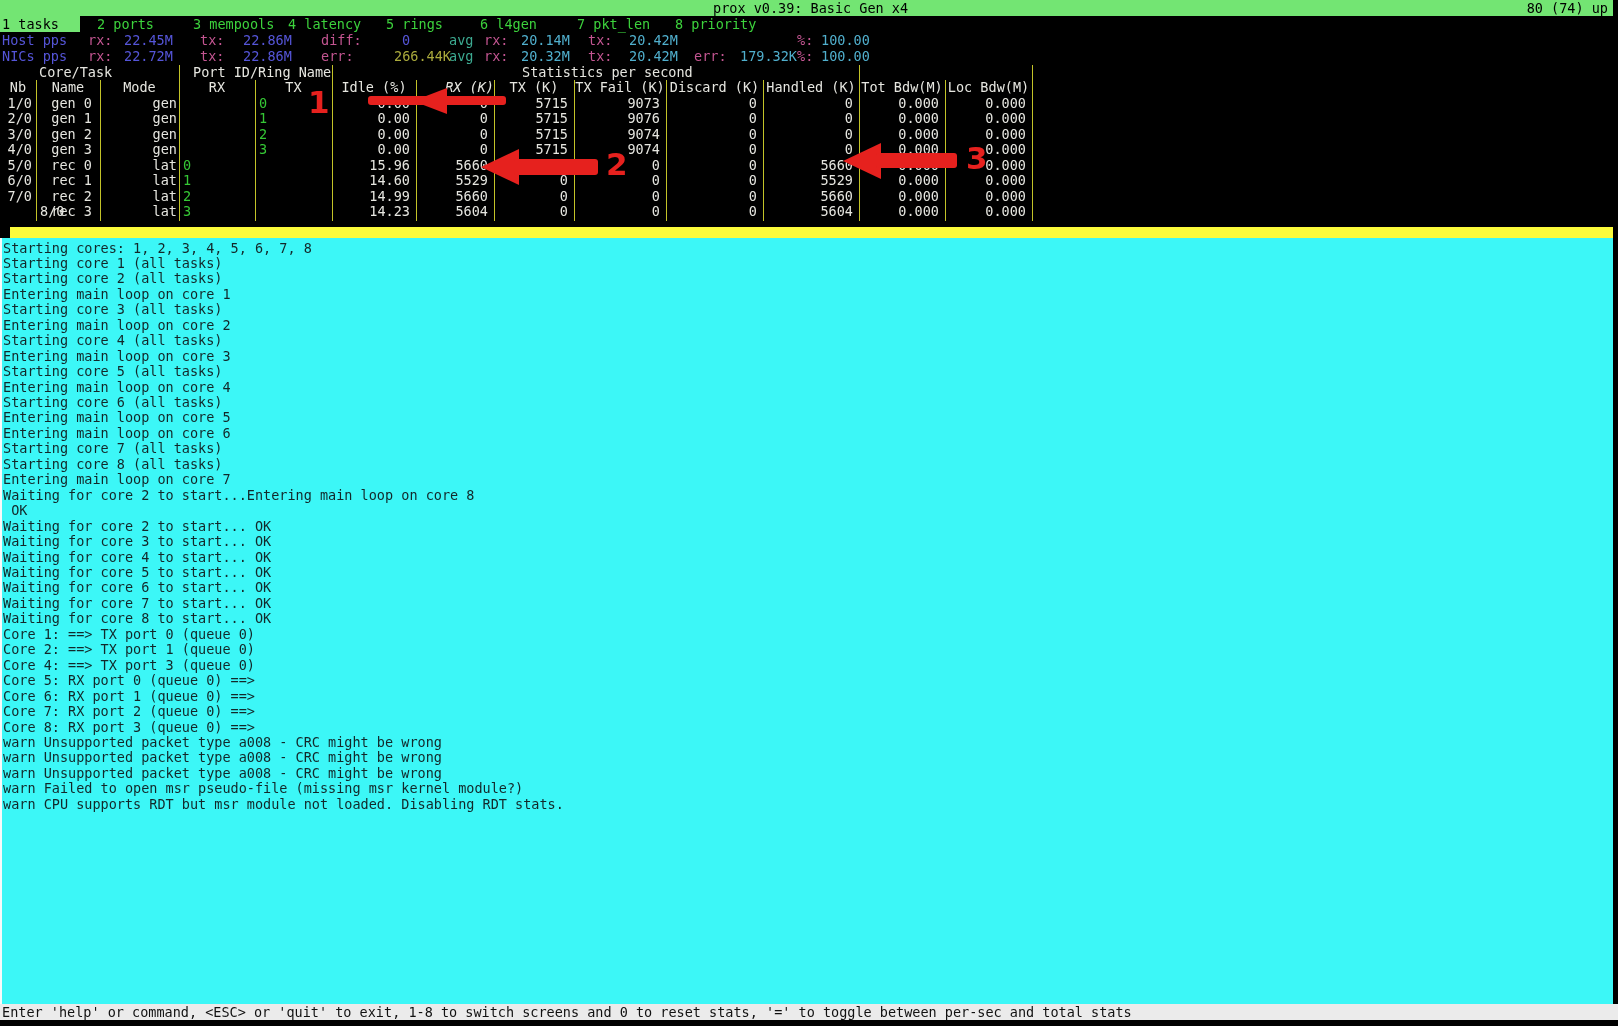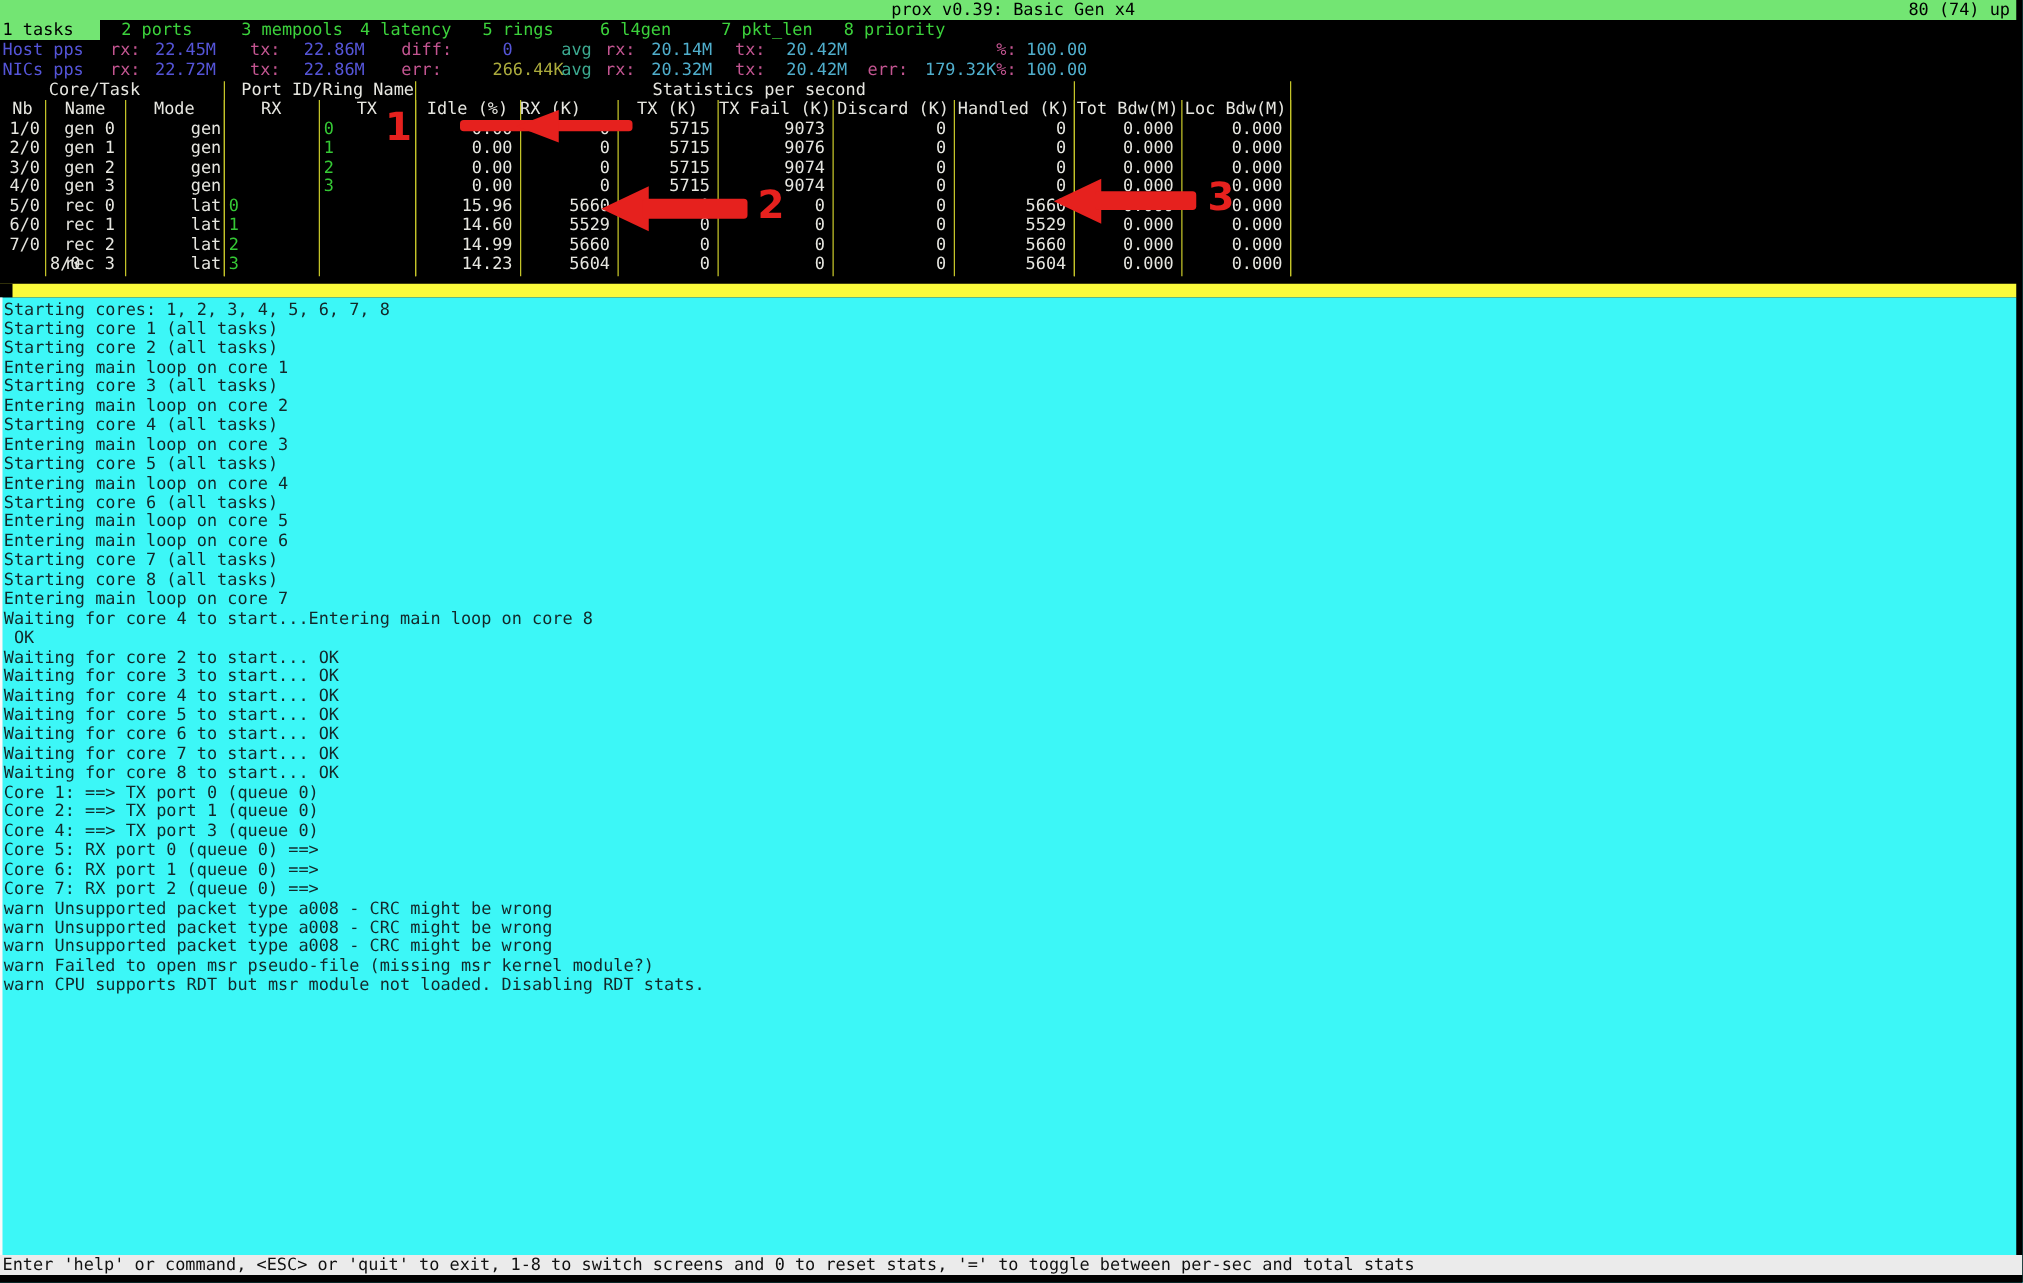--- a/index.html
+++ b/index.html
@@ -115,21 +115,21 @@
       <div class="vline" style="left: 763px; top: 80px; height: 140.5px;"></div>
       <div class="vline" style="left: 859px; top: 80px; height: 140.5px;"></div>
       <div class="vline" style="left: 945px; top: 80px; height: 140.5px;"></div>
       <div class="vline" style="left: 1032px; top: 80px; height: 140.5px;"></div>
       <div class="cell" style="left: 0px; top: 80px; width: 36px; text-align: center;">Nb</div>
       <div class="cell" style="left: 36px; top: 80px; width: 64px; text-align: center;">Name</div>
       <div class="cell" style="left: 100px; top: 80px; width: 79px; text-align: center;">Mode</div>
       <div class="cell" style="left: 179px; top: 80px; width: 76px; text-align: center;">RX</div>
       <div class="cell" style="left: 255px; top: 80px; width: 77px; text-align: center;">TX</div>
       <div class="cell" style="left: 332px; top: 80px; width: 84px; text-align: center;">Idle (%)</div>
-      <div class="cell" style="left: 416px; top: 80px; width: 78px; text-align: left;">RX (K)</div>
+      <div class="cell" style="left: 416px; top: 80px; width: 78px; text-align: right; font-style: italic;">RX (K)</div>
       <div class="cell" style="left: 494px; top: 80px; width: 80px; text-align: center;">TX (K)</div>
       <div class="cell" style="left: 574px; top: 80px; width: 92px; text-align: center;">TX Fail (K)</div>
       <div class="cell" style="left: 666px; top: 80px; width: 97px; text-align: center;">Discard (K)</div>
       <div class="cell" style="left: 763px; top: 80px; width: 96px; text-align: center;">Handled (K)</div>
       <div class="cell" style="left: 859px; top: 80px; width: 86px; text-align: center;">Tot Bdw(M)</div>
       <div class="cell" style="left: 945px; top: 80px; width: 87px; text-align: center;">Loc Bdw(M)</div>
       <div class="cell" style="left: 0px; top: 96px; width: 36px; text-align: right; padding-right: 4px;">1/0</div>
       <div class="cell" style="left: 36px; top: 96px; width: 64px; text-align: right; padding-right: 8px;">gen 0</div>
       <div class="cell" style="left: 100px; top: 96px; width: 79px; text-align: right; padding-right: 2px;">gen</div>
       <div class="cell" style="left: 255px; top: 96px; width: 77px; text-align: left; padding-left: 4px; color: rgb(53, 200, 53);">0</div>
@@ -240,35 +240,36 @@
       <div class="log-line">Starting core 4 (all tasks)</div>
       <div class="log-line">Entering main loop on core 3</div>
       <div class="log-line">Starting core 5 (all tasks)</div>
       <div class="log-line">Entering main loop on core 4</div>
       <div class="log-line">Starting core 6 (all tasks)</div>
       <div class="log-line">Entering main loop on core 5</div>
       <div class="log-line">Entering main loop on core 6</div>
       <div class="log-line">Starting core 7 (all tasks)</div>
       <div class="log-line">Starting core 8 (all tasks)</div>
       <div class="log-line">Entering main loop on core 7</div>
-      <div class="log-line">Waiting for core 4 to start...Entering main loop on core 8</div>
+      <div class="log-line">Waiting for core 2 to start...Entering main loop on core 8</div>
       <div class="log-line"> OK</div>
       <div class="log-line">Waiting for core 2 to start... OK</div>
       <div class="log-line">Waiting for core 3 to start... OK</div>
       <div class="log-line">Waiting for core 4 to start... OK</div>
       <div class="log-line">Waiting for core 5 to start... OK</div>
       <div class="log-line">Waiting for core 6 to start... OK</div>
       <div class="log-line">Waiting for core 7 to start... OK</div>
       <div class="log-line">Waiting for core 8 to start... OK</div>
       <div class="log-line">Core 1: ==&gt; TX port 0 (queue 0)</div>
       <div class="log-line">Core 2: ==&gt; TX port 1 (queue 0)</div>
       <div class="log-line">Core 4: ==&gt; TX port 3 (queue 0)</div>
       <div class="log-line">Core 5: RX port 0 (queue 0) ==&gt;</div>
       <div class="log-line">Core 6: RX port 1 (queue 0) ==&gt;</div>
       <div class="log-line">Core 7: RX port 2 (queue 0) ==&gt;</div>
+      <div class="log-line">Core 8: RX port 3 (queue 0) ==&gt;</div>
       <div class="log-line">warn Unsupported packet type a008 - CRC might be wrong</div>
       <div class="log-line">warn Unsupported packet type a008 - CRC might be wrong</div>
       <div class="log-line">warn Unsupported packet type a008 - CRC might be wrong</div>
       <div class="log-line">warn Failed to open msr pseudo-file (missing msr kernel module?)</div>
       <div class="log-line">warn CPU supports RDT but msr module not loaded. Disabling RDT stats.</div>
     </div>
   <div class="logedge"></div>
 
   <div class="statusbar">
     <span>Enter 'help' or command, &lt;ESC&gt; or 'quit' to exit, 1-8 to switch screens and 0 to reset stats, '=' to toggle between per-sec and total stats</span>

